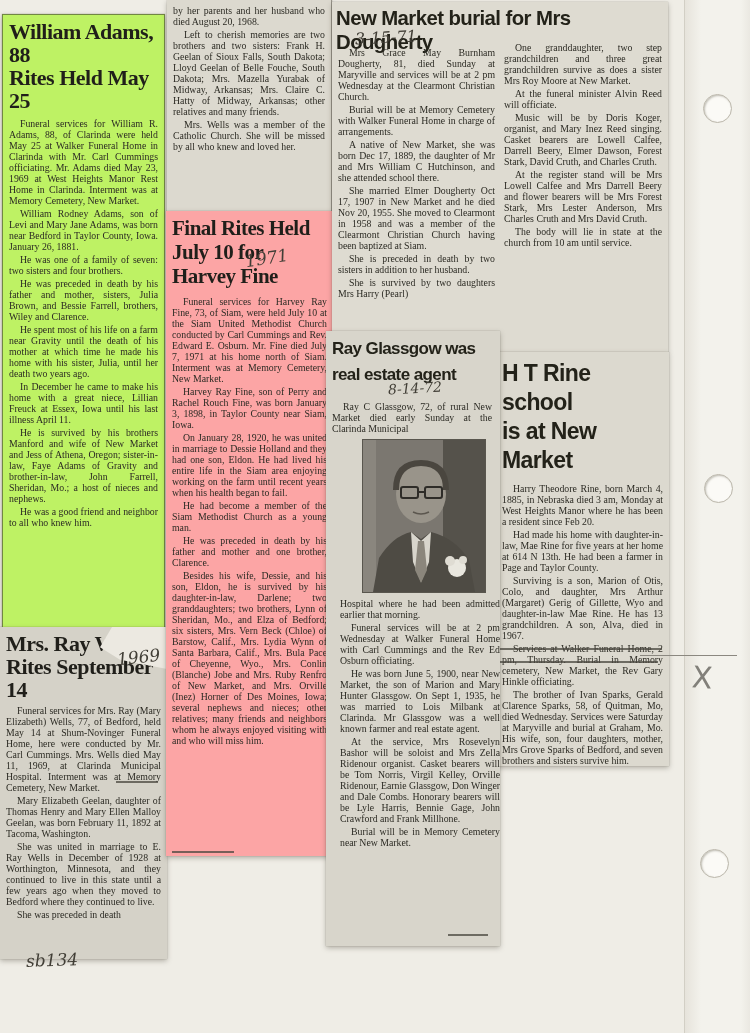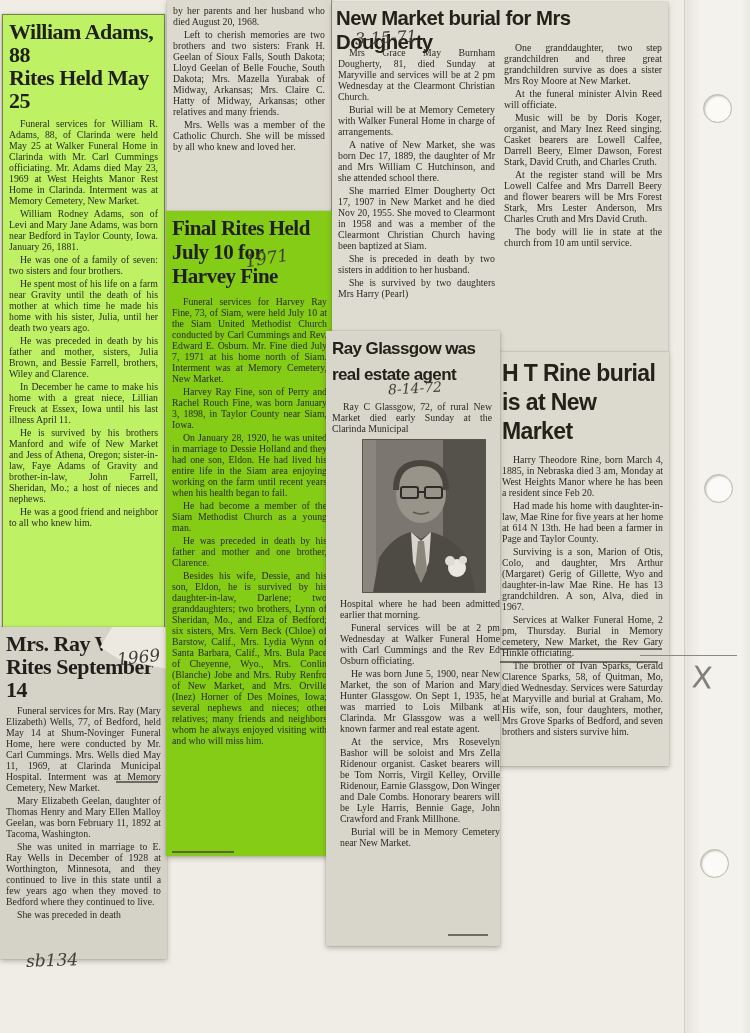--- a/index.html
+++ b/index.html
@@ -60,22 +60,22 @@
   <div class="hole" style="left:703px; top:94px;"></div>
   <div class="hole" style="left:704px; top:474px;"></div>
   <div class="hole" style="left:700px; top:849px;"></div>
 
   <section class="clip" style="left:2px; top:14px; width:163px; height:646px; background:#bef264; border:1.5px solid rgba(50,47,40,.55);">
     <h2 class="hl-serif"><span>William Adams, 88</span><br><span>Rites Held May 25</span></h2>
     <div class="body">
       <p>Funeral services for William R. Adams, 88, of Clarinda were held May 25 at Walker Funeral Home in Clarinda with Mr. Carl Cummings officiating. Mr. Adams died May 23, 1969 at West Heights Manor Rest Home in Clarinda. Interment was at Memory Cemetery, New Market.</p>
       <p>William Rodney Adams, son of Levi and Mary Jane Adams, was born near Bedford in Taylor County, Iowa. January 26, 1881.</p>
       <p>He was one of a family of seven: two sisters and four brothers.</p>
+      <p>He was preceded in death by his father and mother, sisters, Julia Brown, and Bessie Farrell, brothers, Wiley and Clarence.</p>
       <p>He spent most of his life on a farm near Gravity until the death of his mother at which time he made his home with his sister, Julia, until her death two years ago.</p>
-      <p>He was preceded in death by his father and mother, sisters, Julia Brown, and Bessie Farrell, brothers, Wiley and Clarence.</p>
       <p>In December he came to make his home with a great niece, Lillian Freuck at Essex, Iowa until his last illness April 11.</p>
       <p>He is survived by his brothers Manford and wife of New Market and Jess of Athena, Oregon; sister-in-law, Faye Adams of Gravity and brother-in-law, John Farrell, Sheridan, Mo.; a host of nieces and nephews.</p>
       <p>He was a good friend and neighbor to all who knew him.</p>
     </div>
   </section>
 
   <section class="clip" style="left:0px; top:627px; width:167px; height:332px; background:#d5d2c8;">
     <h2 class="hl-serif" style="margin-bottom:4px;"><span>Mrs. Ray W</span><br><span>Rites September 14</span></h2>
     <div class="body">
       <p>Funeral services for Mrs. Ray (Mary Elizabeth) Wells, 77, of Bedford, held May 14 at Shum-Novinger Funeral Home, here were conducted by Mr. Carl Cummings. Mrs. Wells died May 11, 1969, at Clarinda Municipal Hospital. Interment was at Memory Cemetery, New Market.</p>
@@ -91,21 +91,21 @@
   <div class="hand" style="left:26px; top:950px; font-size:17px; transform:rotate(-2deg);">sb134</div>
 
   <section class="clip" style="left:167px; top:0px; width:165px; height:213px; background:#dcd9cf; border-right:1px solid rgba(70,66,58,.45);">
     <div class="body">
       <p class="noindent">by her parents and her husband who died August 20, 1968.</p>
       <p>Left to cherish memories are two brothers and two sisters: Frank H. Geelan of Sioux Falls, South Dakota; Lloyd Geelan of Belle Fouche, South Dakota; Mrs. Mazella Yurabak of Midway, Arkansas; Mrs. Claire C. Hatty of Midway, Arkansas; other relatives and many friends.</p>
       <p>Mrs. Wells was a member of the Catholic Church. She will be missed by all who knew and loved her.</p>
     </div>
   </section>
 
-  <section class="clip" style="left:166px; top:211px; width:167px; height:645px; background:#84cc16;">
+  <section class="clip" style="left:166px; top:211px; width:167px; height:645px; background:#fca5a5;">
     <h2 class="hl-serif" style="font-size:21px; line-height:24px; margin-bottom:8px;"><span>Final Rites Held</span><br><span>July 10 for</span><br><span>Harvey Fine</span></h2>
     <div class="body">
       <p>Funeral services for Harvey Ray Fine, 73, of Siam, were held July 10 at the Siam United Methodist Church conducted by Carl Cummings and Rev. Edward E. Osburn. Mr. Fine died July 7, 1971 at his home north of Siam. Interment was at Memory Cemetery, New Market.</p>
       <p>Harvey Ray Fine, son of Perry and Rachel Rouch Fine, was born January 3, 1898, in Taylor County near Siam, Iowa.</p>
       <p>On January 28, 1920, he was united in marriage to Dessie Holland and they had one son, Eldon. He had lived his entire life in the Siam area enjoying working on the farm until recent years when his health began to fail.</p>
       <p>He had become a member of the Siam Methodist Church as a young man.</p>
       <p>He was preceded in death by his father and mother and one brother, Clarence.</p>
       <p>Besides his wife, Dessie, and his son, Eldon, he is survived by his daughter-in-law, Darlene; two granddaughters; two brothers, Lynn of Sheridan, Mo., and Elza of Bedford; six sisters, Mrs. Vern Beck (Chloe) of Barstow, Calif., Mrs. Lydia Wynn of Santa Barbara, Calif., Mrs. Bula Pace of Cheyenne, Wyo., Mrs. Conlin (Blanche) Jobe and Mrs. Ruby Renfro of New Market, and Mrs. Orville (Inez) Horner of Des Moines, Iowa; several nephews and nieces; other relatives; many friends and neighbors whom he always enjoyed visiting with and who will miss him.</p>
     </div>
   </section>
@@ -163,21 +163,21 @@
       <p>Funeral services will be at 2 pm Wednesday at Walker Funeral Home with Carl Cummings and the Rev Ed Osburn officiating.</p>
       <p>He was born June 5, 1900, near New Market, the son of Marion and Mary Hunter Glassgow. On Sept 1, 1935, he was married to Lois Milbank at Clarinda. Mr Glassgow was a well known farmer and real estate agent.</p>
       <p>At the service, Mrs Rosevelyn Bashor will be soloist and Mrs Zella Ridenour organist. Casket bearers will be Tom Norris, Virgil Kelley, Orville Ridenour, Earnie Glassgow, Don Winger and Dale Combs. Honorary bearers will be Lyle Harris, Bennie Gage, John Crawford and Frank Millhone.</p>
       <p>Burial will be in Memory Cemetery near New Market.</p>
     </div>
   </section>
   <div class="hand" style="left:388px; top:380px; font-size:14px; transform:rotate(-3deg); z-index:4;">8-14-72</div>
   <div class="pen-line" style="left:448px; top:934px; width:40px; z-index:4;"></div>
 
   <section class="clip" style="left:496px; top:352px; width:173px; height:414px; background:#dcd9cf; z-index:2;">
-    <h2 class="hl-sans" style="font-size:23px; line-height:29px; margin:2px 0 8px 0;"><span>H T Rine burial</span><br><span>is at New Market</span></h2>
+    <h2 class="hl-sans" style="font-size:23px; line-height:29px; margin:2px 0 8px 0;"><span>H T Rine school</span><br><span>is at New Market</span></h2>
     <div class="body">
       <p>Harry Theodore Rine, born March 4, 1885, in Nebraska died 3 am, Monday at West Heights Manor where he has been a resident since Feb 20.</p>
       <p>Had made his home with daughter-in-law, Mae Rine for five years at her home at 614 N 13th. He had been a farmer in Page and Taylor County.</p>
       <p>Surviving is a son, Marion of Otis, Colo, and daughter, Mrs Arthur (Margaret) Gerig of Gillette, Wyo and daughter-in-law Mae Rine. He has 13 grandchildren. A son, Alva, died in 1967.</p>
       <p>Services at Walker Funeral Home, 2 pm, Thursday. Burial in Memory cemetery, New Market, the Rev Gary Hinkle officiating.</p>
       <p>The brother of Ivan Sparks, Gerald Clarence Sparks, 58, of Quitman, Mo, died Wednesday. Services were Saturday at Maryville and burial at Graham, Mo. His wife, son, four daughters, mother, Mrs Grove Sparks of Bedford, and seven brothers and sisters survive him.</p>
     </div>
   </section>
   <div class="pen-line" style="left:500px; top:648px; width:162px; z-index:4;"></div>
   <div class="pen-line" style="left:500px; top:661px; width:158px; z-index:4;"></div>

